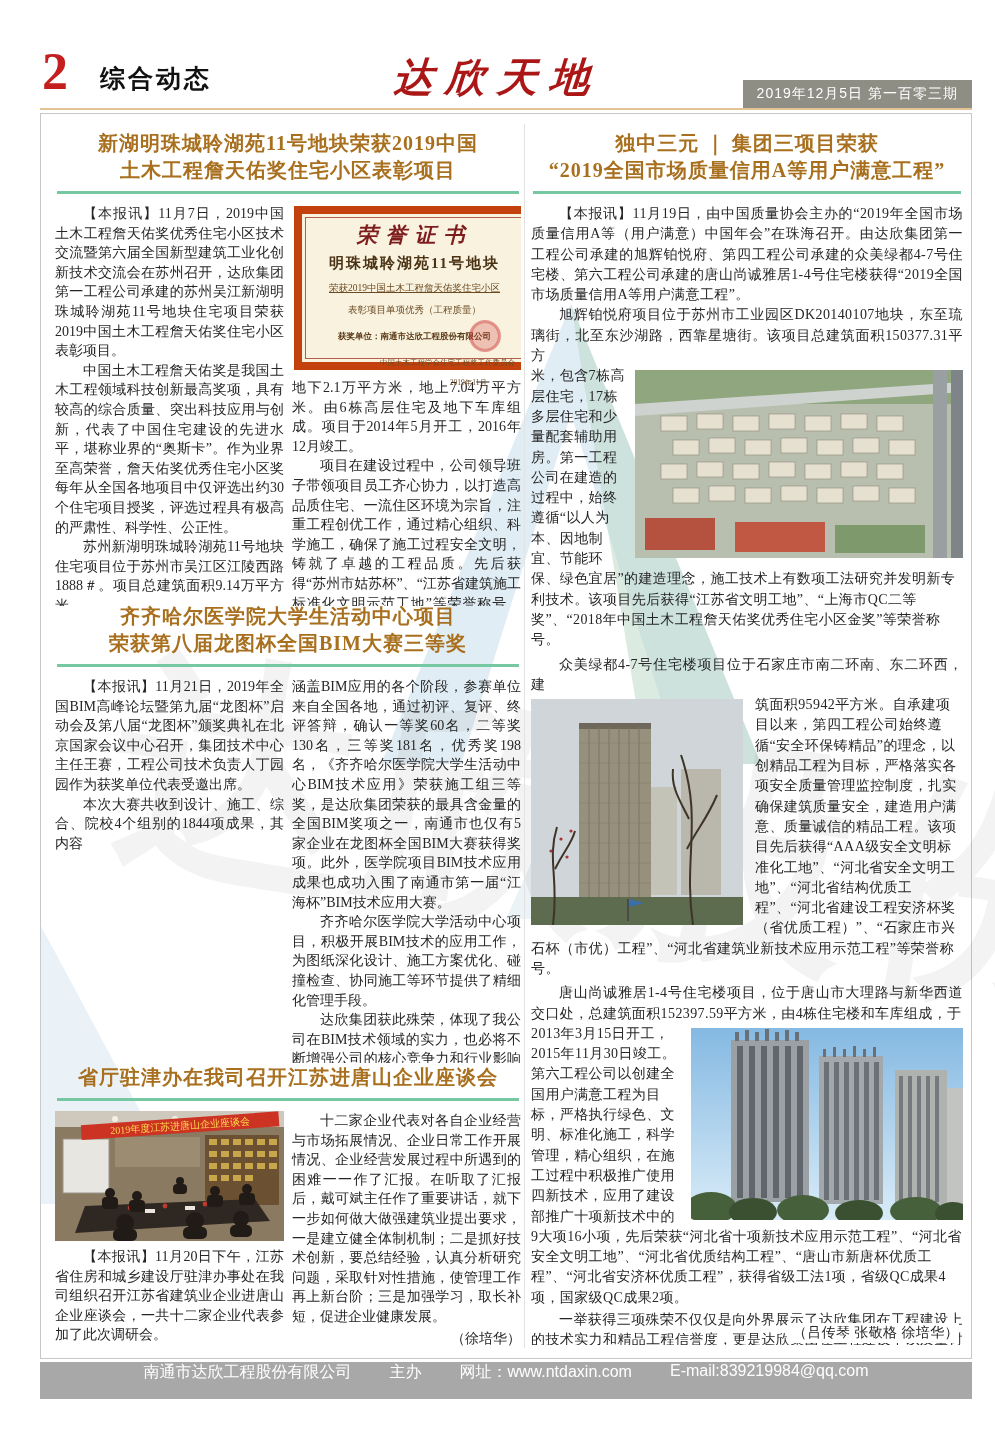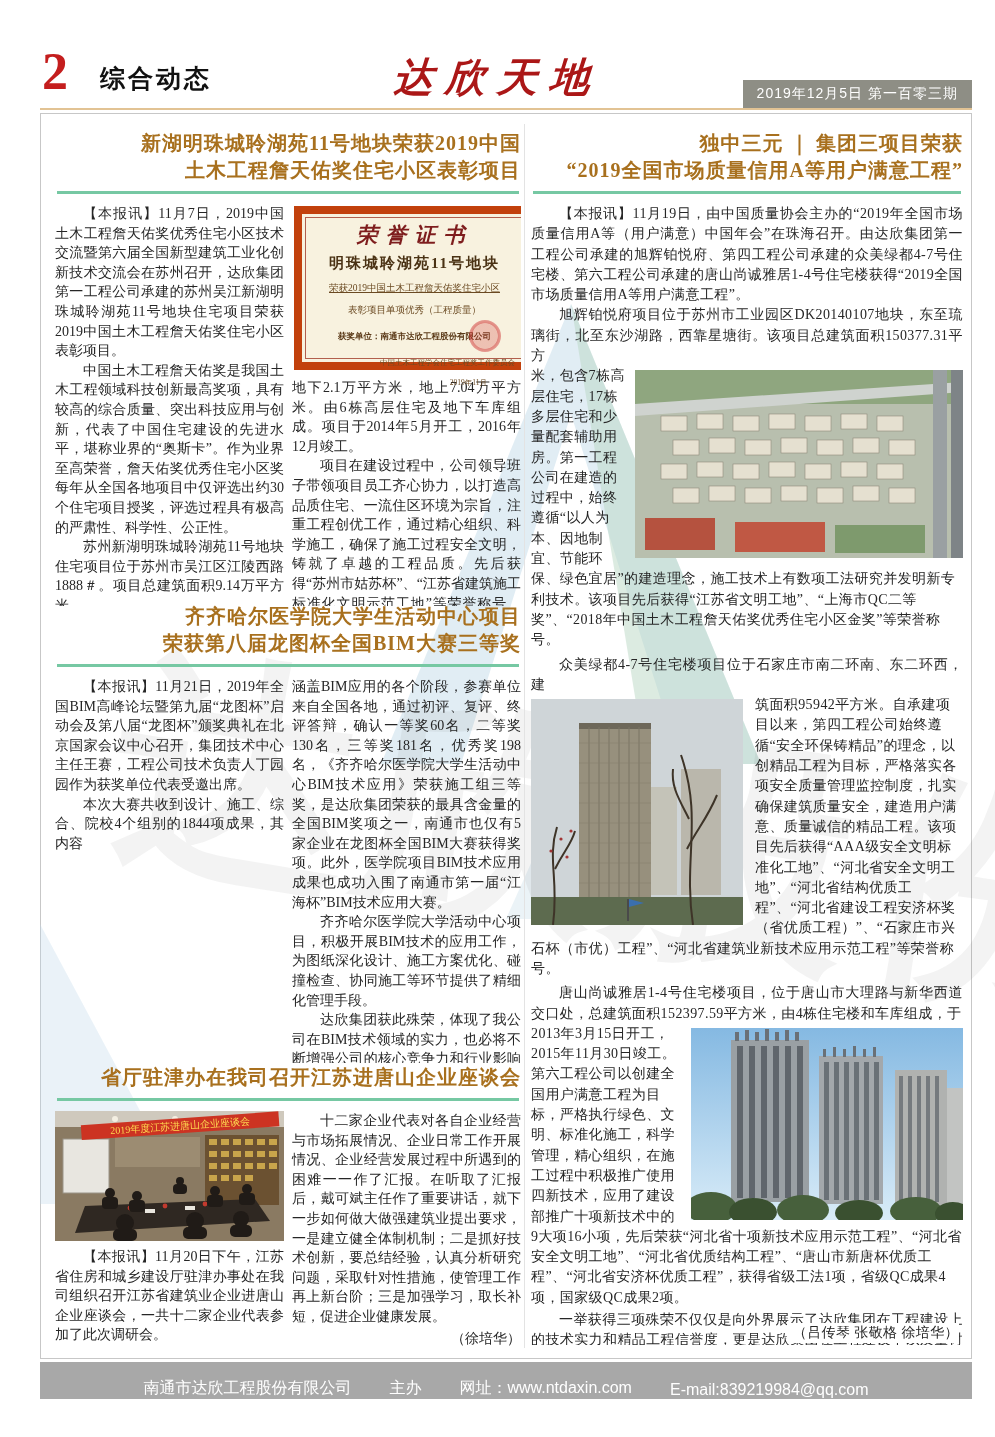--- a/index.html
+++ b/index.html
@@ -19,21 +19,21 @@
   
   .wm{position:absolute;z-index:0;pointer-events:none;}
   .wm-text{position:absolute;left:70px;top:560px;z-index:0;font-size:240px;font-weight:bold;white-space:nowrap;
            color:rgba(80,80,80,0.065);transform:rotate(9deg);letter-spacing:12px;pointer-events:none;}
   
   .article{position:absolute;z-index:1;overflow:hidden;}
   #a1{left:14px;top:16px;width:466px;height:476px;}
   #a2{left:14px;top:489px;width:466px;height:460px;}
   #a3{left:14px;top:950px;width:466px;height:290px;}
   #ra1{left:490px;top:16px;width:432px;height:1215px;}
-  .art-title{text-align:right;font-size:20px;font-weight:bold;color:#a8701e;line-height:27px;letter-spacing:1px;}
+  .art-title{text-align:center;font-size:20px;font-weight:bold;color:#a8701e;line-height:27px;letter-spacing:1px;}
   .art-rule{height:3px;background:#76c8a3;margin:7px 2px 10px 2px;}
   .two-col{display:flex;gap:8px;}
   .tcol{width:229px;}
   .lcol-text{font-size:14px;line-height:19.6px;}
   .rtext{font-size:14px;line-height:20.3px;letter-spacing:0.4px;}
   .p{margin:0;text-align:justify;}
   .ind{text-indent:2em;}
   .byline{text-align:right;margin-top:2px;}
   .wrapblk{display:flow-root;}
   .ph-r{float:right;margin:4px 0 6px 10px;}
@@ -45,21 +45,21 @@
   .cert-project{font-size:15px;font-weight:bold;color:#4a3214;margin-top:8px;letter-spacing:2px;}
   .cert-b1{font-size:9.5px;color:#6b4a22;margin-top:6px;text-decoration:underline;}
   .cert-b2{font-size:9.5px;color:#6b4a22;margin-top:2px;}
   .cert-winner{font-size:8.5px;font-weight:bold;color:#5b3a18;margin-top:7px;}
   .cert-issuer{font-size:7.5px;color:#6b4a22;margin-top:6px;text-align:right;padding-right:12px;}
   .cert-date{font-size:7.5px;color:#6b4a22;text-align:right;padding-right:40px;}
   .cert-seal{position:absolute;right:26px;bottom:10px;width:32px;height:32px;border-radius:50%;
              background:radial-gradient(circle,rgba(205,45,45,0.25) 55%,rgba(205,45,45,0.55) 58%,rgba(205,45,45,0.2) 100%);}
   
   .footer-bar{position:absolute;left:40px;top:1362px;width:932px;height:37px;background:#a8a8a8;color:#fff;
-              font-family:"Liberation Sans",sans-serif;font-size:16px;display:flex;align-items:flex-end;
+              font-family:"Liberation Sans",sans-serif;font-size:16px;display:flex;align-items:flex-start;
               justify-content:center;gap:38px;z-index:1;}
 </style>
 </head>
 <body>
 
 <div class="page">
 
   <div class="pageno">2</div>
   <div class="section-title">综合动态</div>
   <div class="masthead">达欣天地</div>

